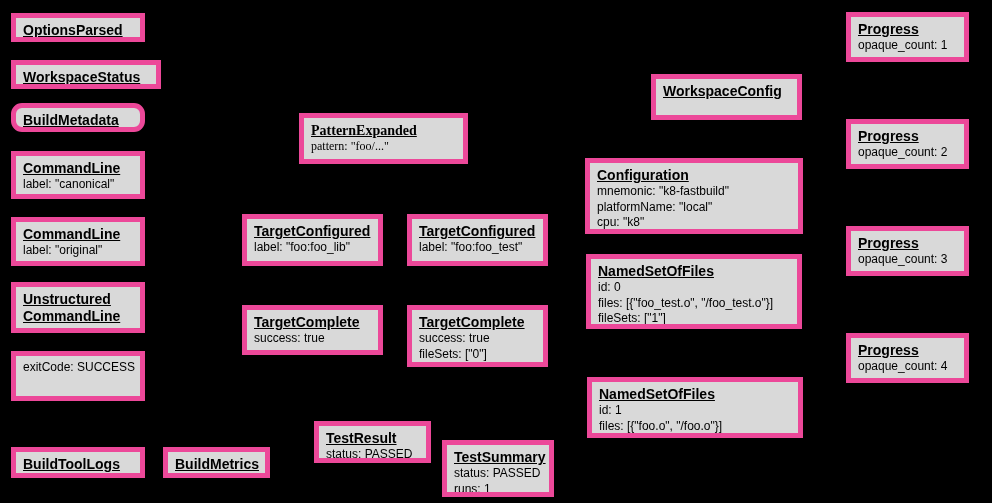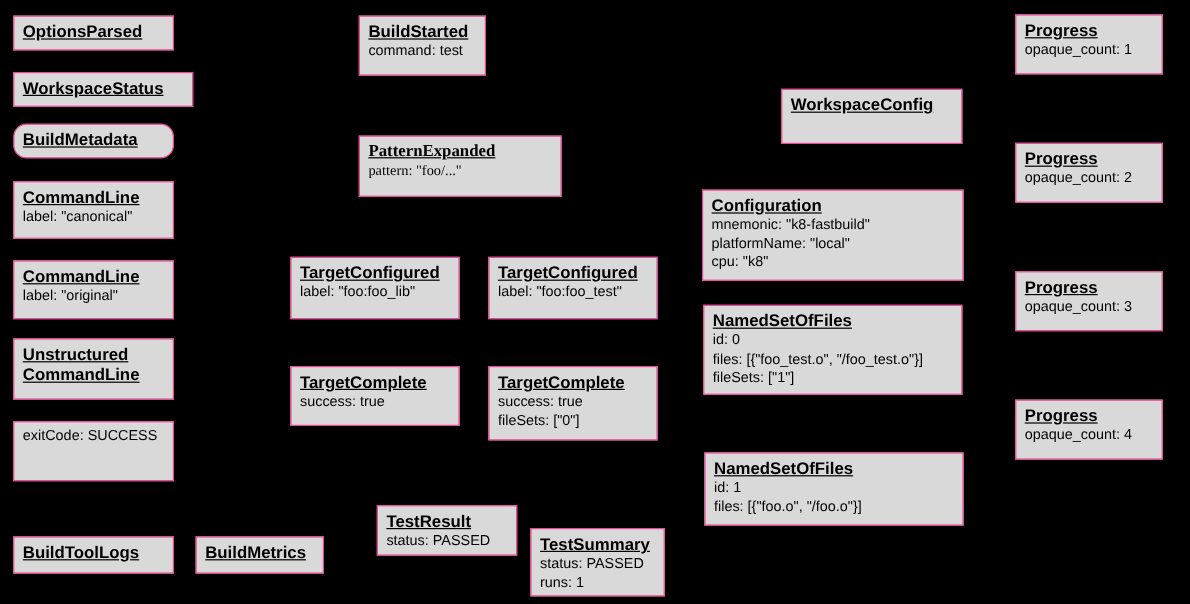--- a/index.html
+++ b/index.html
@@ -12,21 +12,21 @@
     width: 992px;
     height: 503px;
     background: #000000;
     overflow: hidden;
     font-family: "Liberation Sans", "DejaVu Sans", sans-serif;
   }
   .node {
     position: absolute;
     box-sizing: border-box;
     background: #d9d9d9;
-    border: 1px solid #ec4899;
+    border: 5px solid #ec4899;
     color: #000000;
     padding: 4px 7px 3px 7px;
     overflow: hidden;
   }
   .node-title {
     font-size: 14px;
     font-weight: bold;
     text-decoration: underline;
     line-height: 1.22;
     white-space: nowrap;
@@ -63,24 +63,20 @@
       <div class="node-title">CommandLine</div>
     </div>
     <div class="node" style="left: 11px; top: 351px; width: 134px; height: 50px;">
       <div class="node-detail">exitCode: SUCCESS</div>
     </div>
     <div class="node" style="left: 11px; top: 447px; width: 134px; height: 31px;">
       <div class="node-title">BuildToolLogs</div>
     </div>
     <div class="node" style="left: 163px; top: 447px; width: 107px; height: 31px;">
       <div class="node-title">BuildMetrics</div>
-    </div>
-    <div class="node" style="left: 299px; top: 13px; width: 106px; height: 50px;">
-      <div class="node-title">BuildStarted</div>
-      <div class="node-detail">command: test</div>
     </div>
     <div class="node" style="left: 299px; top: 113px; width: 169px; height: 51px; font-family: Liberation Serif, serif;">
       <div class="node-title">PatternExpanded</div>
       <div class="node-detail">pattern: "foo/..."</div>
     </div>
     <div class="node" style="left: 242px; top: 214px; width: 141px; height: 52px;">
       <div class="node-title">TargetConfigured</div>
       <div class="node-detail">label: "foo:foo_lib"</div>
     </div>
     <div class="node" style="left: 407px; top: 214px; width: 141px; height: 52px;">

